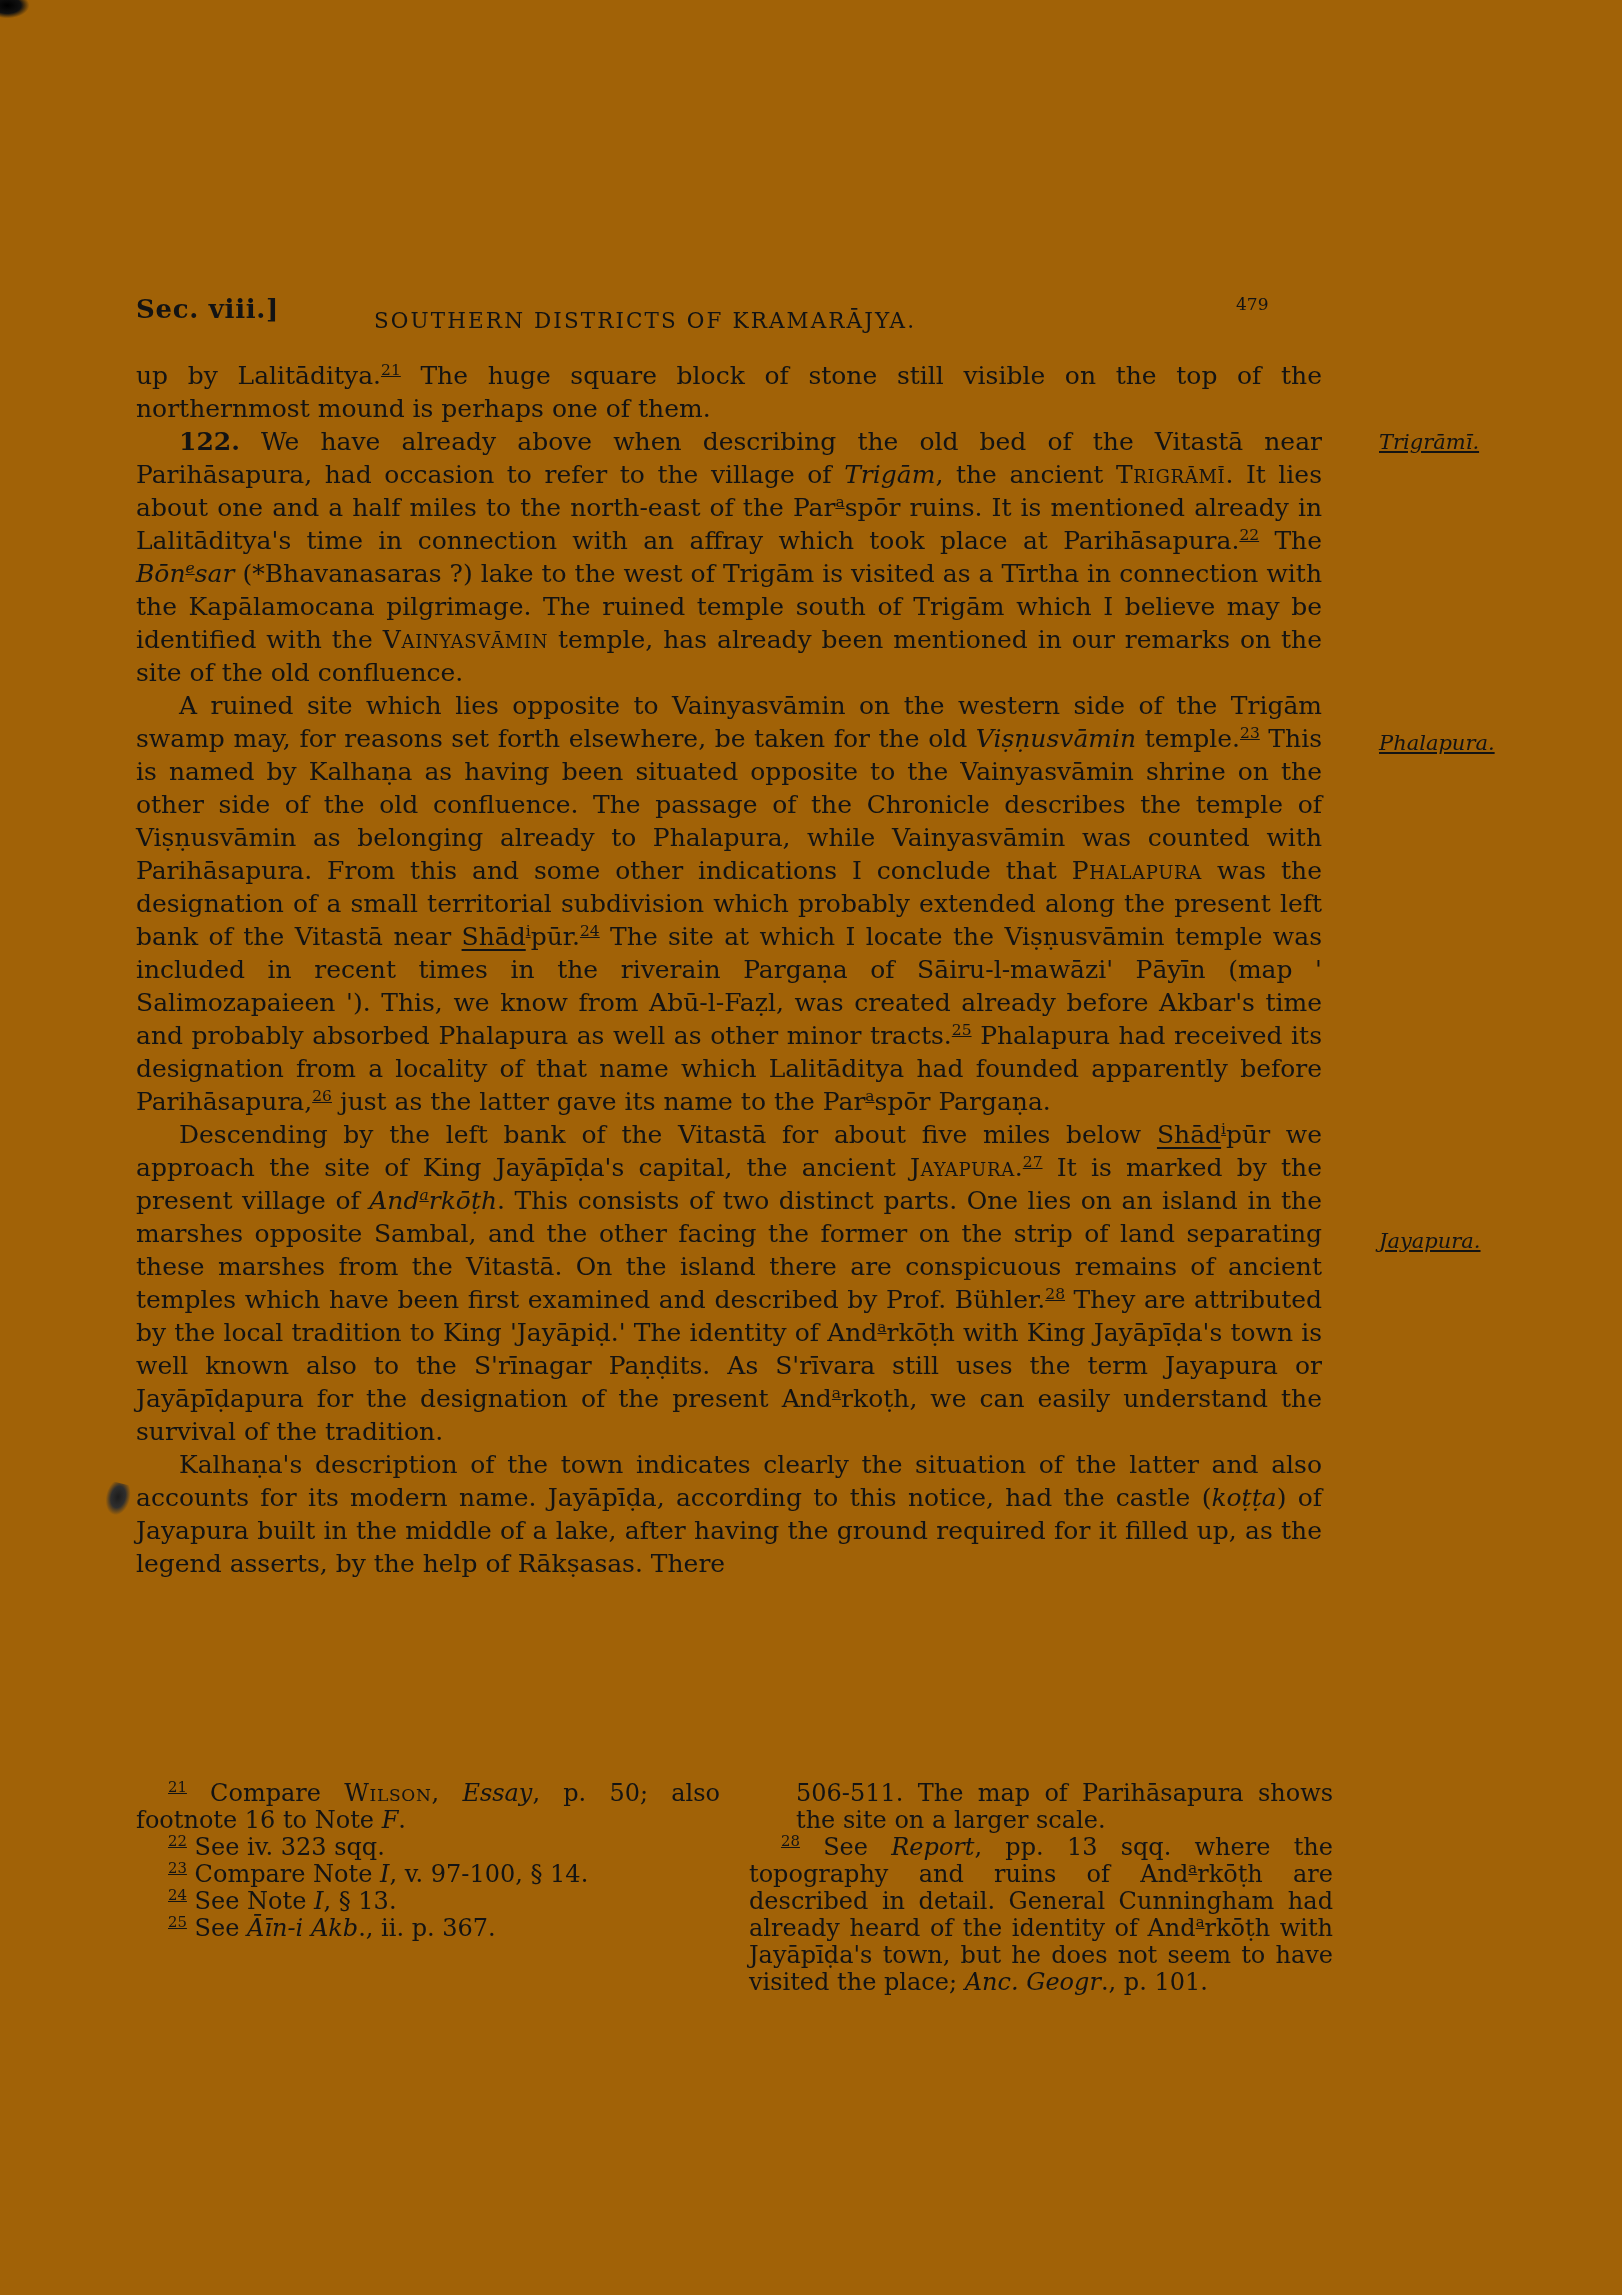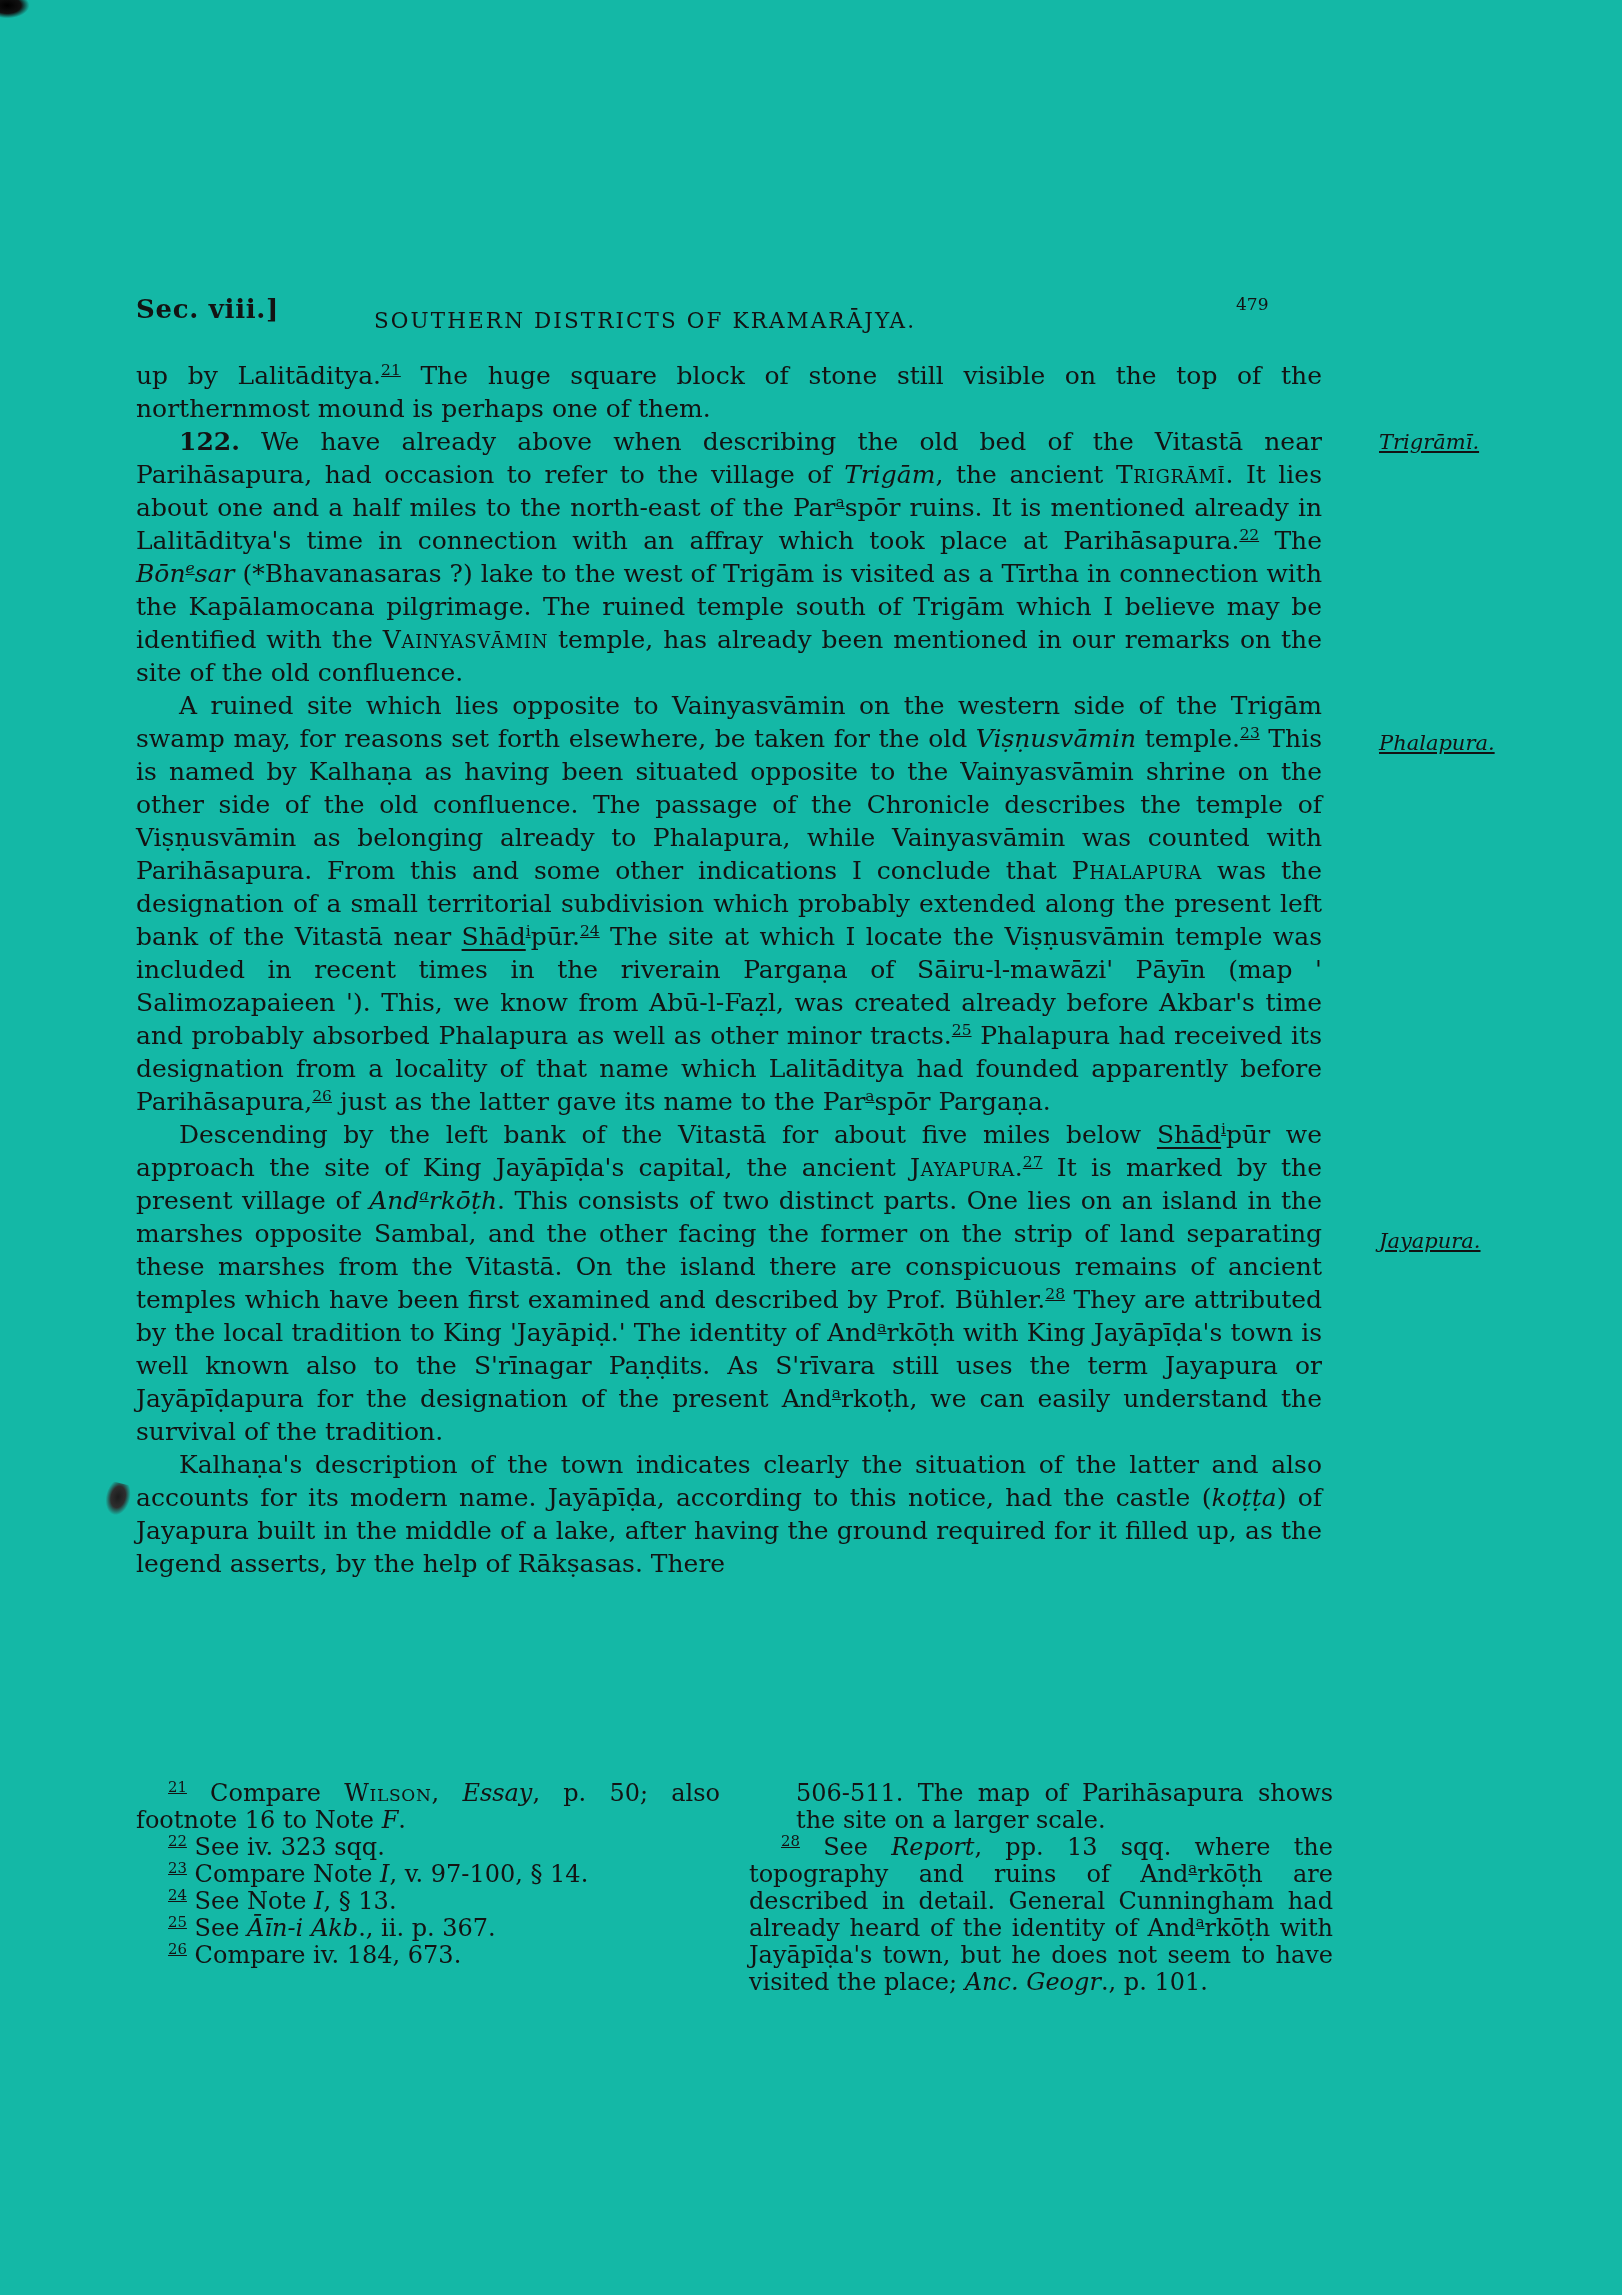--- a/index.html
+++ b/index.html
@@ -1,18 +1,18 @@
 <!DOCTYPE html>
 <html style="font-size:11px"><head>
 <meta charset="utf-8">
 <style>
   html,body { margin:0; padding:0; background:#d9d9d9; }
   .page {
     position:relative; width:1623px; height:2295px;
-    background:#14b8a6; overflow:hidden;
+    background:#a16207; overflow:hidden;
     font-family:"DejaVu Serif", serif; color:#131313;
   }
   
   .header-left  { position:absolute; left:136px; top:294px; font-size:26px; font-weight:bold; letter-spacing:0.7px; }
   .header-center{ position:absolute; left:374px; top:308px; width:680px; text-align:left; font-size:21.5px; letter-spacing:2.1px; white-space:nowrap; }
   .header-right { position:absolute; left:1236px; top:294px; font-size:17px; }
   
   .body-col {
     position:absolute; left:136px; top:359px; width:1186px;
     font-size:25px; line-height:33px; text-align:justify;
@@ -72,21 +72,20 @@
   <div class="margin-note mn-3">Jayapura.</div>
 
   <div class="ink-blot"></div>
 
   <div class="fncol fncol-left">
     <p class="fn"><span class="r-sup">21</span><span> Compare </span><span class="r-sc">Wilson</span><span>, </span><span class="r-i">Essay</span><span>, p. 50; also footnote 16 to Note </span><span class="r-i">F</span><span>.</span></p>
     <p class="fn"><span class="r-sup">22</span><span> See iv. 323 sqq.</span></p>
     <p class="fn"><span class="r-sup">23</span><span> Compare Note </span><span class="r-i">I</span><span>, v. 97-100, § 14.</span></p>
     <p class="fn"><span class="r-sup">24</span><span> See Note </span><span class="r-i">I</span><span>, § 13.</span></p>
     <p class="fn"><span class="r-sup">25</span><span> See </span><span class="r-i">Āīn-i Akb</span><span>., ii. p. 367.</span></p>
-    <p class="fn"><span class="r-sup">26</span><span> Compare iv. 184, 673.</span></p>
   </div>
 
   <div class="fncol fncol-right">
     <p class="fn cont"><span>506-511. The map of Parihāsapura shows the site on a larger scale.</span></p>
     <p class="fn"><span class="r-sup">28</span><span> See </span><span class="r-i">Report</span><span>, pp. 13 sqq. where the topography and ruins of And</span><span class="r-sup">a</span><span>rkōṭh are described in detail. General Cunningham had already heard of the identity of And</span><span class="r-sup">a</span><span>rkōṭh with Jayāpīḍa's town, but he does not seem to have visited the place; </span><span class="r-i">Anc. Geogr</span><span>., p. 101.</span></p>
   </div>
 
 </div>
 
 

